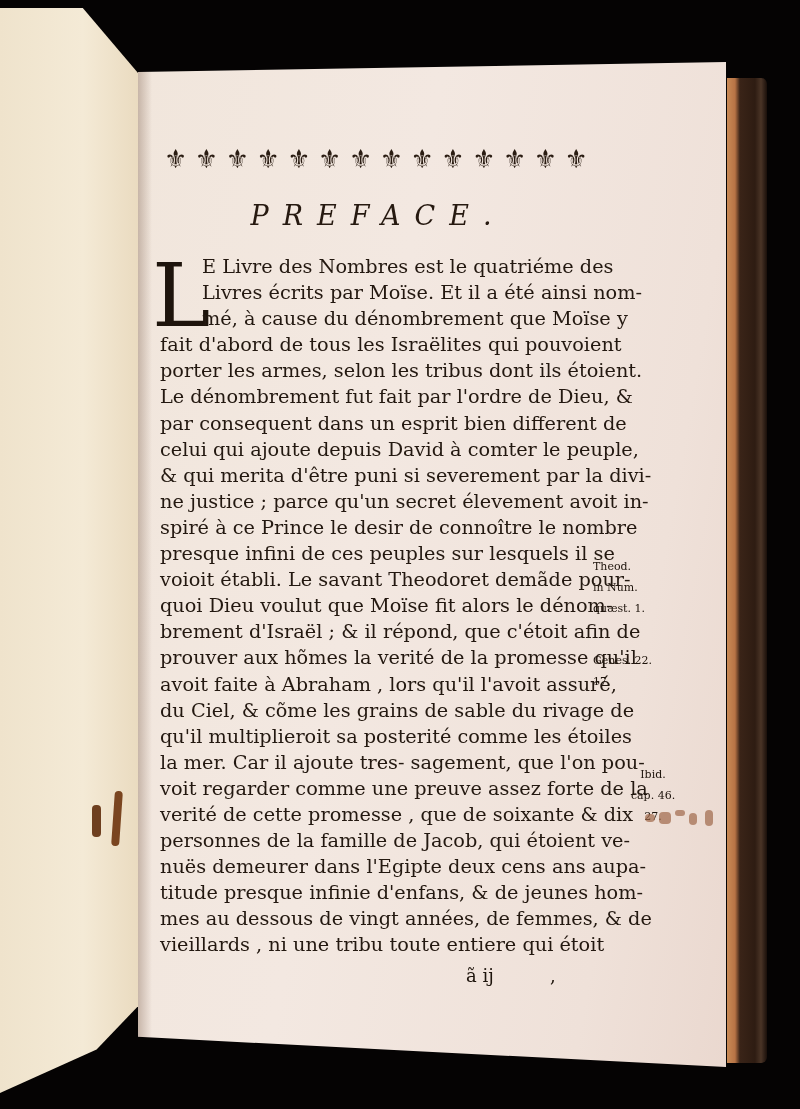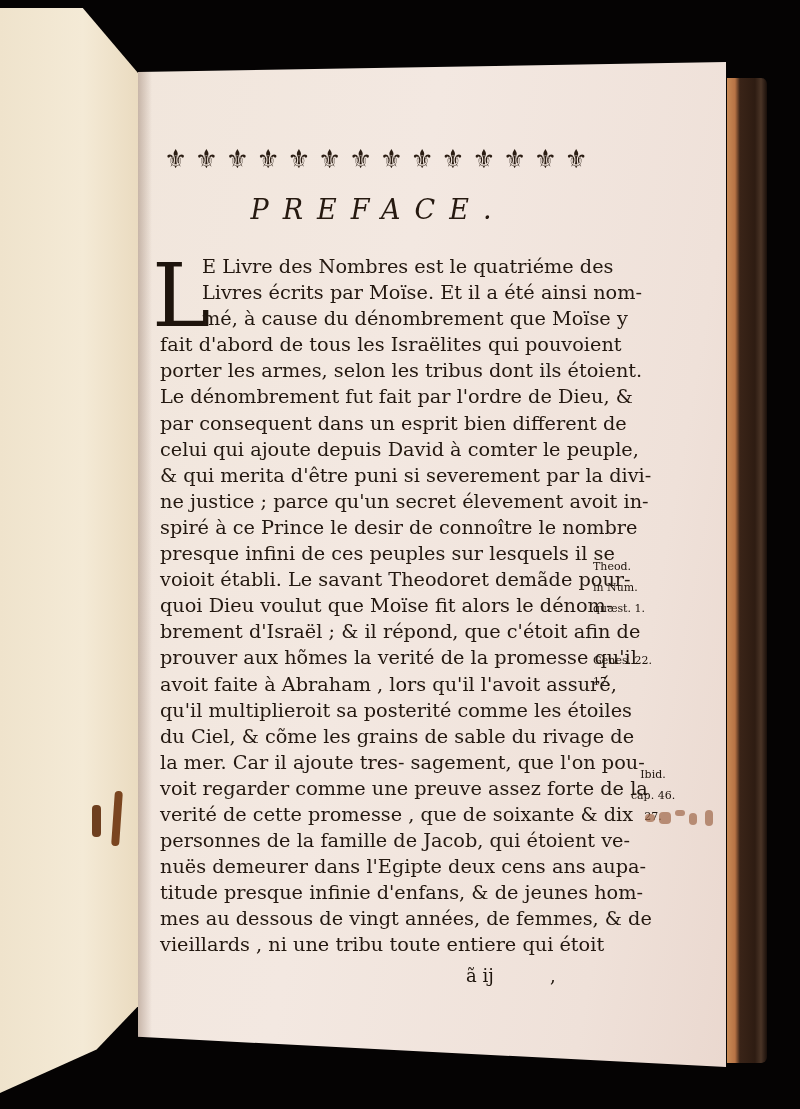--- a/index.html
+++ b/index.html
@@ -40,21 +40,21 @@
   .gutter-shadow {
     position:absolute; left:0; top:0; width:14px; height:100%;
     background: linear-gradient(90deg, rgba(120,90,70,0.35), rgba(120,90,70,0));
   }
   .ornament {
     position: absolute; left: 26px; top: 78px; width: 424px; height: 34px;
     display: flex; justify-content: space-between; align-items: flex-end;
     font-size: 26px; color: #2a1c12; letter-spacing: 0;
   }
   .title {
-    position: absolute; left: 0; width: 460px; top: 132px; text-align: center;
+    position: absolute; left: 0; width: 460px; top: 138px; text-align: center;
     font-style: italic; font-size: 27px; letter-spacing: 14px; color: #261910;
     padding-left: 20px; box-sizing: border-box;
   }
   .body-text {
     position: absolute; left: 22px; top: 192px; width: 430px;
     font-size: 19.3px; line-height: 26.1px; text-align: justify;
   }
   .body-text .line { display: block; white-space: nowrap; text-align-last: justify; height: 26.1px; }
   .body-text .line.last { text-align-last: justify; }
   .dropcap {
@@ -116,22 +116,22 @@
     <span class="line">celui qui ajoute depuis David à comter le peuple,</span>
     <span class="line">&amp; qui merita d'être puni si severement par la divi-</span>
     <span class="line">ne justice ; parce qu'un secret élevement avoit in-</span>
     <span class="line">spiré à ce Prince le desir de connoître le nombre</span>
     <span class="line">presque infini de ces peuples sur lesquels il se</span>
     <span class="line">voioit établi. Le savant Theodoret demãde pour-</span>
     <span class="line">quoi Dieu voulut que Moïse fit alors le dénom-</span>
     <span class="line">brement d'Israël ; &amp; il répond, que c'étoit afin de</span>
     <span class="line">prouver aux hõmes la verité de la promesse qu'il</span>
     <span class="line">avoit faite à Abraham , lors qu'il l'avoit assuré,</span>
+    <span class="line">du Ciel, &amp; cõme les grains de sable du rivage de</span>
     <span class="line">qu'il multiplieroit sa posterité comme les étoiles</span>
-    <span class="line">du Ciel, &amp; cõme les grains de sable du rivage de</span>
     <span class="line">la mer. Car il ajoute tres- sagement, que l'on pou-</span>
     <span class="line">voit regarder comme une preuve assez forte de la</span>
     <span class="line">verité de cette promesse , que de soixante &amp; dix</span>
     <span class="line">personnes de la famille de Jacob, qui étoient ve-</span>
     <span class="line">nuës demeurer dans l'Egipte deux cens ans aupa-</span>
     <span class="line">titude presque infinie d'enfans, &amp; de jeunes hom-</span>
     <span class="line">mes au dessous de vingt années, de femmes, &amp; de</span>
     <span class="line last">vieillards , ni une tribu toute entiere qui étoit</span>
   </div>
 

